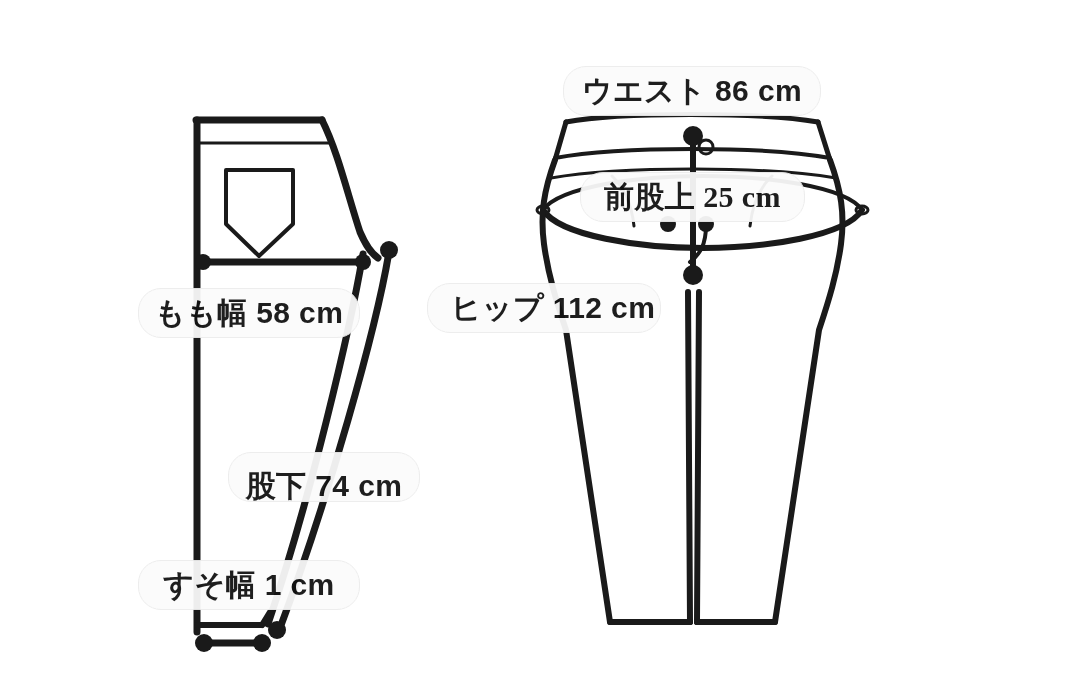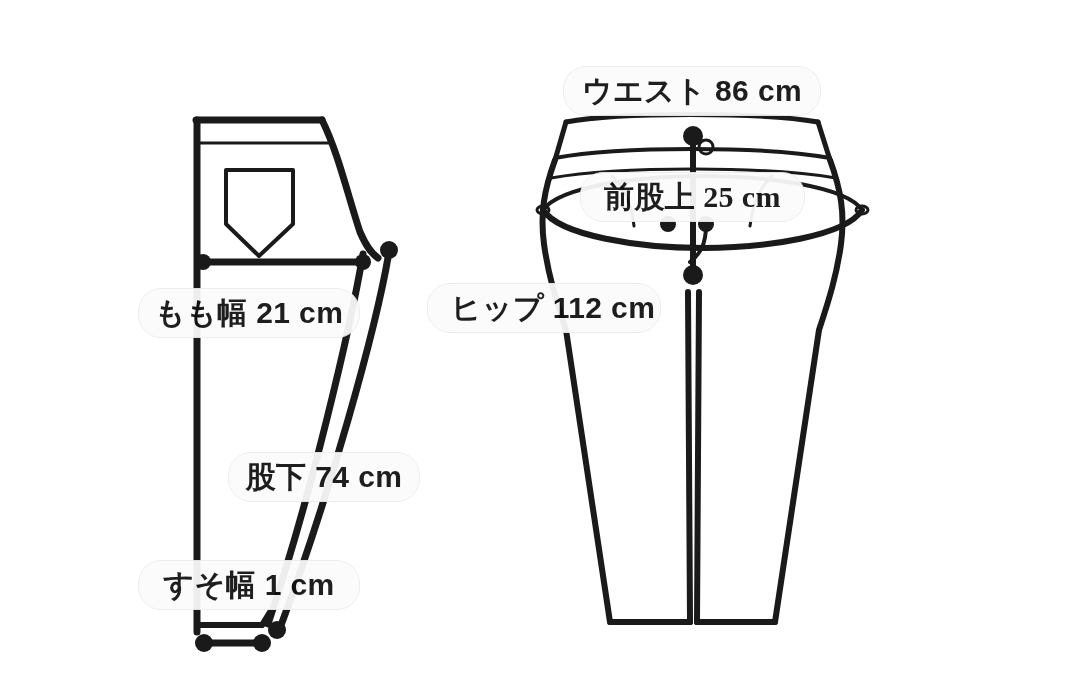--- a/index.html
+++ b/index.html
@@ -141,24 +141,24 @@
 
   <div class="label-chip" style="left:580px; top:172px; width:225px;font-family:Liberation Serif, serif;">
     <span class="txt">前股上 25 cm</span>
   </div>
 
   <div class="label-chip" style="left:427px; top:283px; width:234px;padding-left:36px;">
     <span class="txt">ヒップ 112 cm</span>
   </div>
 
   <div class="label-chip" style="left:138px; top:288px; width:222px;">
-    <span class="txt">もも幅 21 cm</span>
+    <span class="txt">もも幅 58 cm</span>
   </div>
 
-  <div class="label-chip" style="left:228px; top:452px; width:192px;">
+  <div class="label-chip" style="left:228px; top:452px; width:192px;align-items:flex-end;">
     <span class="txt">股下 74 cm</span>
   </div>
 
   <div class="label-chip" style="left:138px; top:560px; width:222px;">
     <span class="txt">すそ幅 1 cm</span>
   </div>
 
 </div>
 
 </body></html>

